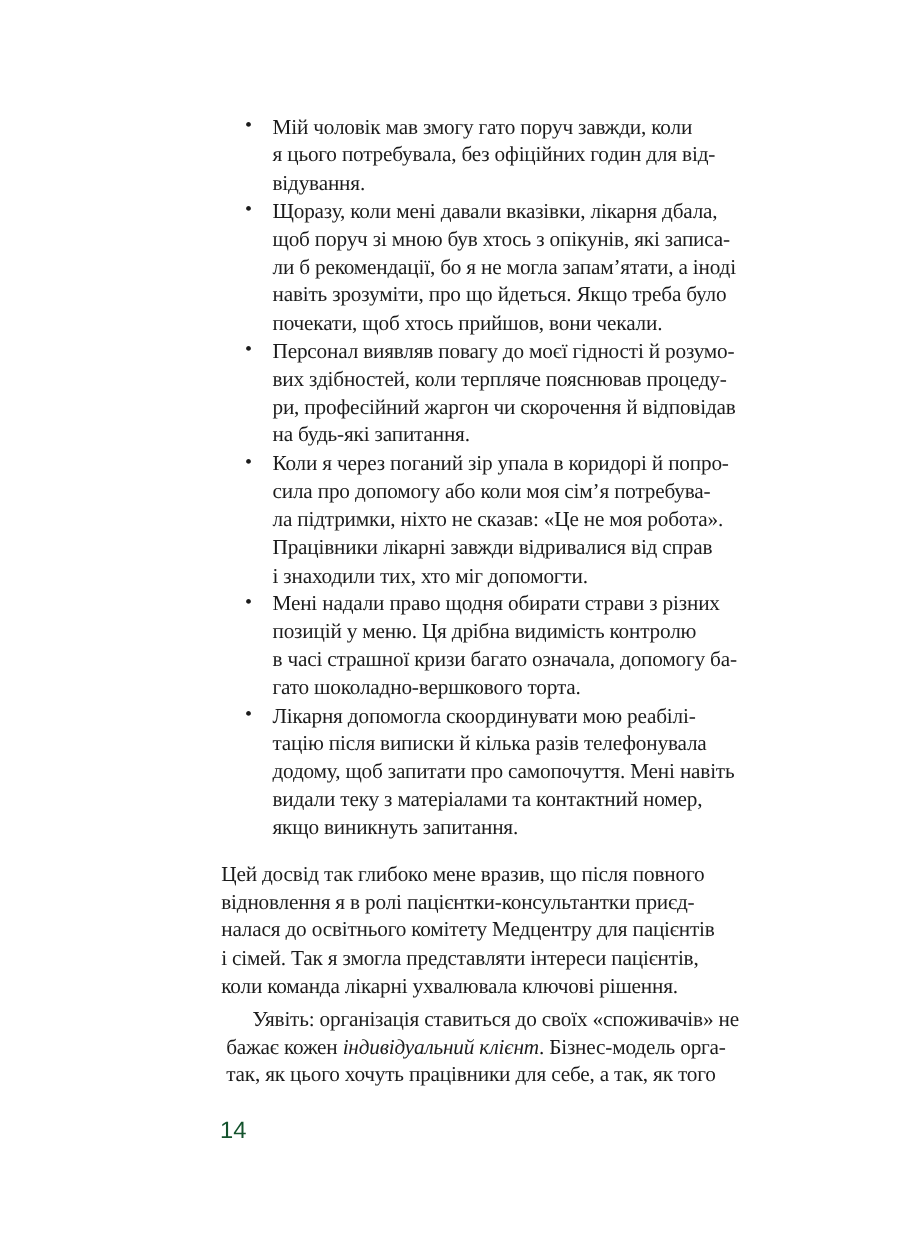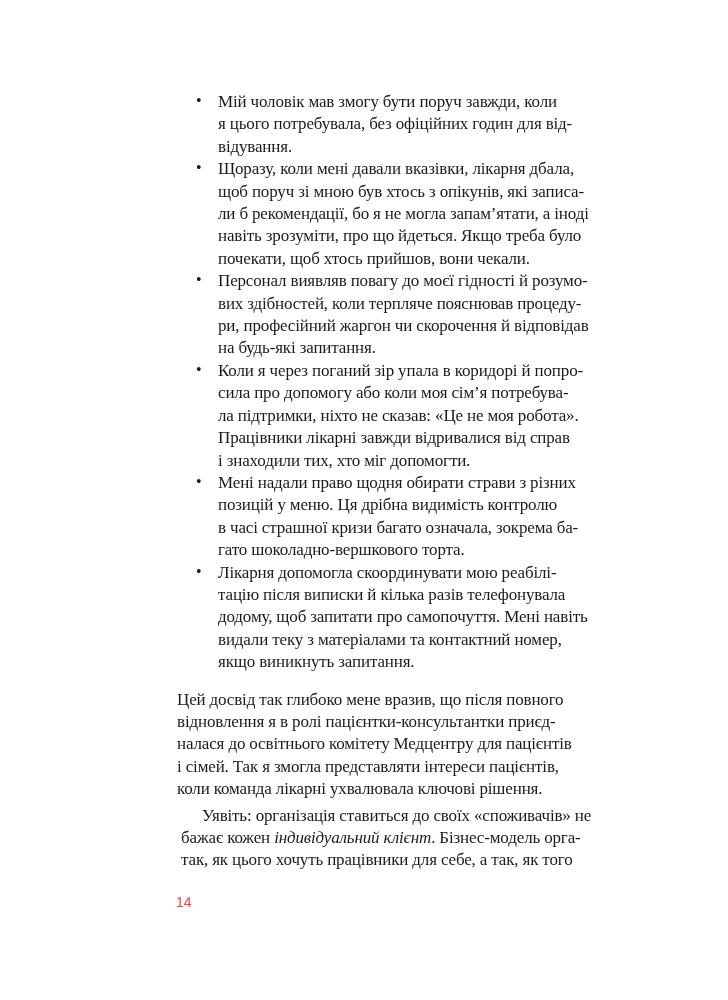--- a/index.html
+++ b/index.html
@@ -59,33 +59,33 @@
     text-indent: 21px;
   }
   .para-2 em {
     font-style: italic;
   }
   .page-number {
     position: absolute;
     left: 176px;
     top: 894px;
     font-family: "Liberation Sans", sans-serif;
-    font-size: 14px;
-    color: #ef4444;
+    font-size: 19px;
+    color: #14532d;
   }
 </style>
 </head>
 <body>
 
 <div class="text-block">
 
   <ul class="bullet-list" id="bullet-list">
   <li class="bullet-item">
     <span class="bullet-marker">•</span>
-    <span class="bullet-text">Мій чоловік мав змогу бути поруч завжди, коли
+    <span class="bullet-text">Мій чоловік мав змогу гато поруч завжди, коли
 я цього потребувала, без офіційних годин для від-
 відування.</span>
   </li>
 
   <li class="bullet-item">
     <span class="bullet-marker">•</span>
     <span class="bullet-text">Щоразу, коли мені давали вказівки, лікарня дбала,
 щоб поруч зі мною був хтось з опікунів, які записа-
 ли б рекомендації, бо я не могла запам’ятати, а іноді
 навіть зрозуміти, про що йдеться. Якщо треба було
@@ -106,21 +106,21 @@
 сила про допомогу або коли моя сім’я потребува-
 ла підтримки, ніхто не сказав: «Це не моя робота».
 Працівники лікарні завжди відривалися від справ
 і знаходили тих, хто міг допомогти.</span>
   </li>
 
   <li class="bullet-item">
     <span class="bullet-marker">•</span>
     <span class="bullet-text">Мені надали право щодня обирати страви з різних
 позицій у меню. Ця дрібна видимість контролю
-в часі страшної кризи багато означала, зокрема ба-
+в часі страшної кризи багато означала, допомогу ба-
 гато шоколадно-вершкового торта.</span>
   </li>
 
   <li class="bullet-item">
     <span class="bullet-marker">•</span>
     <span class="bullet-text">Лікарня допомогла скоординувати мою реабілі-
 тацію після виписки й кілька разів телефонувала
 додому, щоб запитати про самопочуття. Мені навіть
 видали теку з матеріалами та контактний номер,
 якщо виникнуть запитання.</span>

